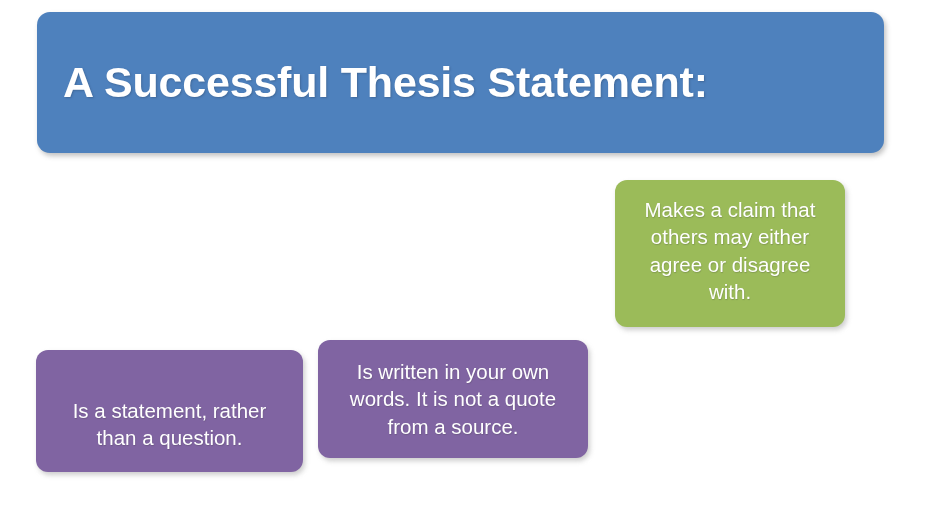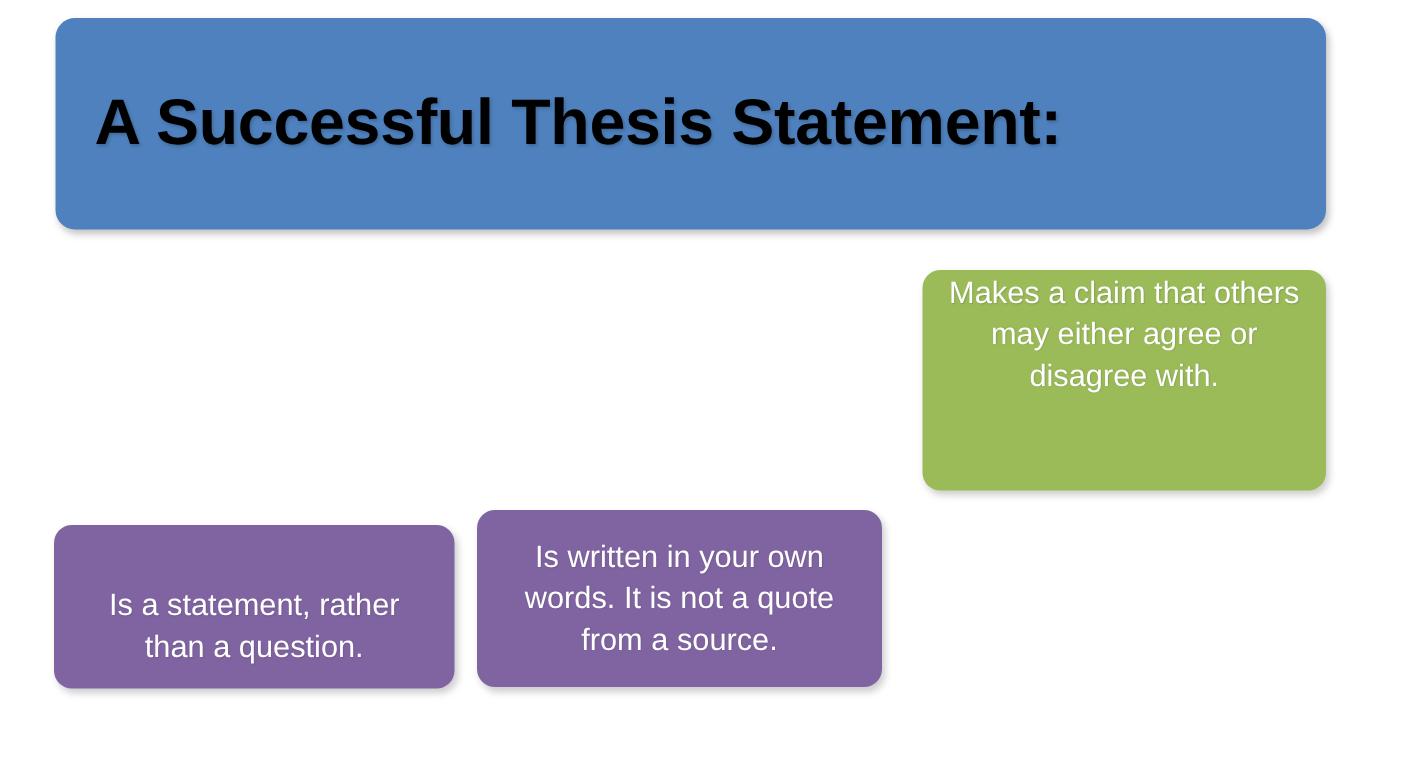--- a/index.html
+++ b/index.html
@@ -29,21 +29,21 @@
     height: 141px;
     background: #4E81BD;
     border-radius: 13px;
     box-shadow: 2px 3px 5px rgba(120,120,120,0.45);
     display: flex;
     align-items: center;
     box-sizing: border-box;
     padding: 0 26px;
   }
   .title-text {
-    color: #000000;
+    color: #ffffff;
     font-size: 43px;
     font-weight: bold;
     letter-spacing: -0.2px;
     line-height: 1.05;
     text-shadow: 1px 1px 2px rgba(40,60,90,0.35);
     white-space: nowrap;
   }
 
   
   .card {
@@ -71,32 +71,32 @@
   
   .card-green-1 {
     left: 36px;
     top: 180px;
     width: 552px;
     height: 147px;
   }
   .card-green-2 {
     left: 615px;
     top: 180px;
-    width: 269px;
+    width: 230px;
     height: 147px;
-    align-items: flex-start;
+    align-items: center;
     padding-top: 2px;
   }
 
   
   .card-purple-1 {
     left: 36px;
     top: 350px;
     width: 267px;
-    height: 109px;
+    height: 122px;
     align-items: center;
     padding-top: 34px;
   }
   .card-purple-2 {
     left: 318px;
     top: 340px;
     width: 270px;
     height: 118px;
     align-items: center;
   }

